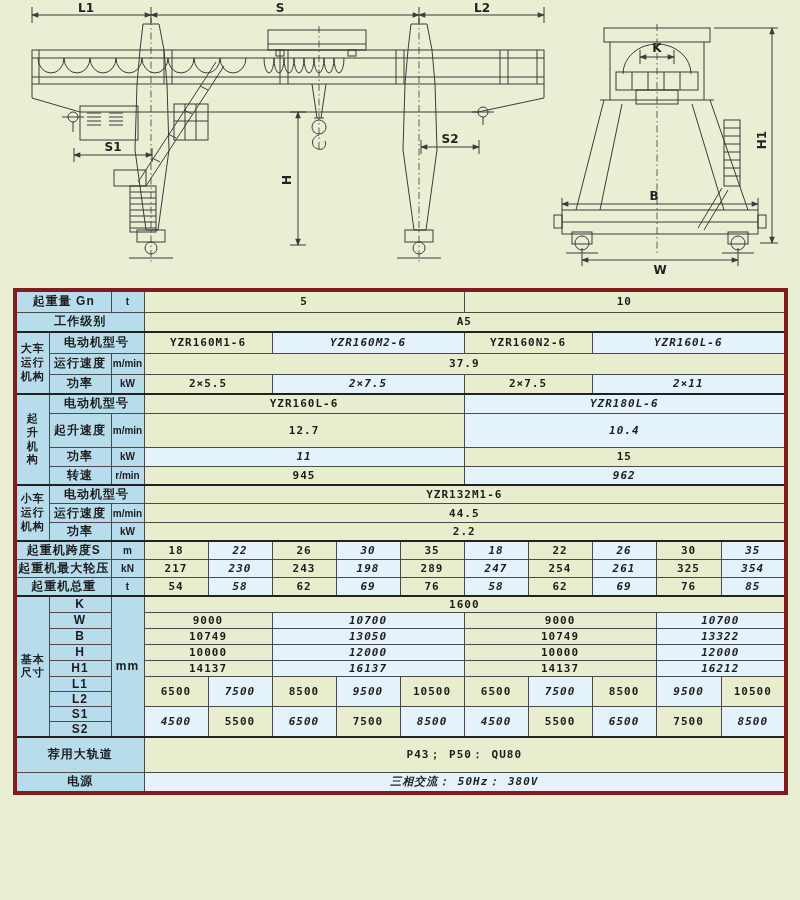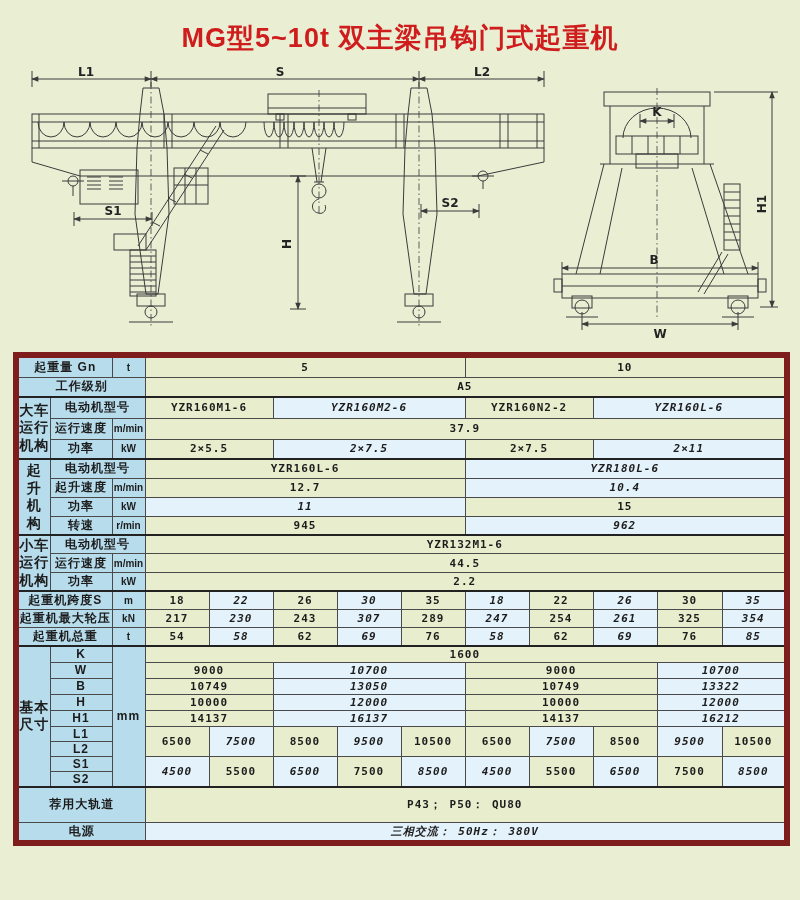--- a/index.html
+++ b/index.html
@@ -16,52 +16,51 @@
     margin:20px 0 8px 0;letter-spacing:1px;
     font-family:"Liberation Sans",sans-serif;
   }
   .drawing{width:772px;height:288px;margin:0 auto;}
   .section-heading{
     font-size:17px;font-weight:bold;color:var(--title_red,#cf1d1d);
     margin:6px 0 5px 2px;letter-spacing:2px;
   }
   table.spec{
     border-collapse:collapse;table-layout:fixed;width:772px;
-    border:6px solid #7f1d1d;
+    border:4px solid #7f1d1d;
   }
   table.spec td{
     border:1px solid #4a4a4a;text-align:center;vertical-align:middle;
     font-size:11px;font-weight:bold;
     font-family:"DejaVu Sans Mono","Liberation Mono",monospace;
     letter-spacing:1px;padding:0;overflow:hidden;white-space:nowrap;
   }
   table.spec td.lbl{
     background:var(--label_cell,#b7dcec);
     font-family:"Liberation Sans",sans-serif;font-size:12px;letter-spacing:1px;
   }
   table.spec td.unit{font-size:10px;letter-spacing:0;}
   table.spec td.grp{
     background:var(--label_cell,#b7dcec);
-    font-family:Liberation Sans, sans-serif;font-size:14px;
+    font-family:Liberation Sans, sans-serif;font-size:11px;
     white-space:pre-line;line-height:1.25;letter-spacing:1px;
   }
   table.spec td.g{background:var(--data_green,#e8eecd);}
   table.spec td.b{background:var(--data_blue,#e4f2fb);font-style:italic;}
   table.spec tr.sep td{border-top:2px solid #222;}
   svg text{font:bold 12px "DejaVu Sans","Liberation Sans",sans-serif;fill:#222;}
   svg .dim{stroke:#3b3b3b;stroke-width:1;fill:none;}
   svg .ln{stroke:#3b3b3b;stroke-width:1;fill:none;}
   svg .cl{stroke:#3b3b3b;stroke-width:0.8;fill:none;stroke-dasharray:7 3 1.5 3;}
 </style>
 </head>
 <body>
 
 <div class="page">
 
-  <h1 class="title">MG型5~10t 双主梁吊钩门式起重机</h1>
 
   <div class="drawing">
     <svg width="772" height="288" viewBox="0 0 772 288">
       <defs>
         <marker id="ar" viewBox="0 0 10 10" refX="9" refY="5" markerWidth="9" markerHeight="7" orient="auto-start-reverse">
           <path d="M0,1 L10,5 L0,9 z" fill="#3b3b3b"></path>
         </marker>
       </defs>
 
       <g>
@@ -295,21 +294,21 @@
           <td colspan="3" class="lbl">工作级别</td>
           <td colspan="10" class="g">A5</td>
         </tr>
         <tr class="sep" style="height: 21px;">
           <td rowspan="3" class="grp">大车
 运行
 机构</td>
           <td colspan="2" class="lbl">电动机型号</td>
           <td colspan="2" class="g">YZR160M1-6</td>
           <td colspan="3" class="b">YZR160M2-6</td>
-          <td colspan="2" class="g">YZR160N2-2</td>
+          <td colspan="2" class="g">YZR160N2-6</td>
           <td colspan="3" class="b">YZR160L-6</td>
         </tr>
         <tr style="height: 21px;">
           <td class="lbl">运行速度</td>
           <td class="lbl unit">m/min</td>
           <td colspan="10" class="g">37.9</td>
         </tr>
         <tr style="height: 20px;">
           <td class="lbl">功率</td>
           <td class="lbl unit">kW</td>
@@ -320,21 +319,21 @@
         </tr>
         <tr class="sep" style="height: 19px;">
           <td rowspan="4" class="grp">起
 升
 机
 构</td>
           <td colspan="2" class="lbl">电动机型号</td>
           <td colspan="5" class="g">YZR160L-6</td>
           <td colspan="5" class="b">YZR180L-6</td>
         </tr>
-        <tr style="height: 19px; border-radius: 8px;">
+        <tr style="height: 34px; border-radius: 8px;">
           <td class="lbl">起升速度</td>
           <td class="lbl unit">m/min</td>
           <td colspan="5" class="g">12.7</td>
           <td colspan="5" class="b">10.4</td>
         </tr>
         <tr style="height: 19px;">
           <td class="lbl">功率</td>
           <td class="lbl unit">kW</td>
           <td colspan="5" class="b">11</td>
           <td colspan="5" class="g">15</td>
@@ -375,21 +374,21 @@
           <td class="b">26</td>
           <td class="g">30</td>
           <td class="b">35</td>
         </tr>
         <tr style="height: 18px;">
           <td colspan="2" class="lbl">起重机最大轮压</td>
           <td class="lbl unit">kN</td>
           <td class="g">217</td>
           <td class="b">230</td>
           <td class="g">243</td>
-          <td class="b">307</td>
+          <td class="b">198</td>
           <td class="g">289</td>
           <td class="b">247</td>
           <td class="g">254</td>
           <td class="b">261</td>
           <td class="g">325</td>
           <td class="b">354</td>
         </tr>
         <tr style="height: 17px;">
           <td colspan="2" class="lbl">起重机总重</td>
           <td class="lbl unit">t</td>

